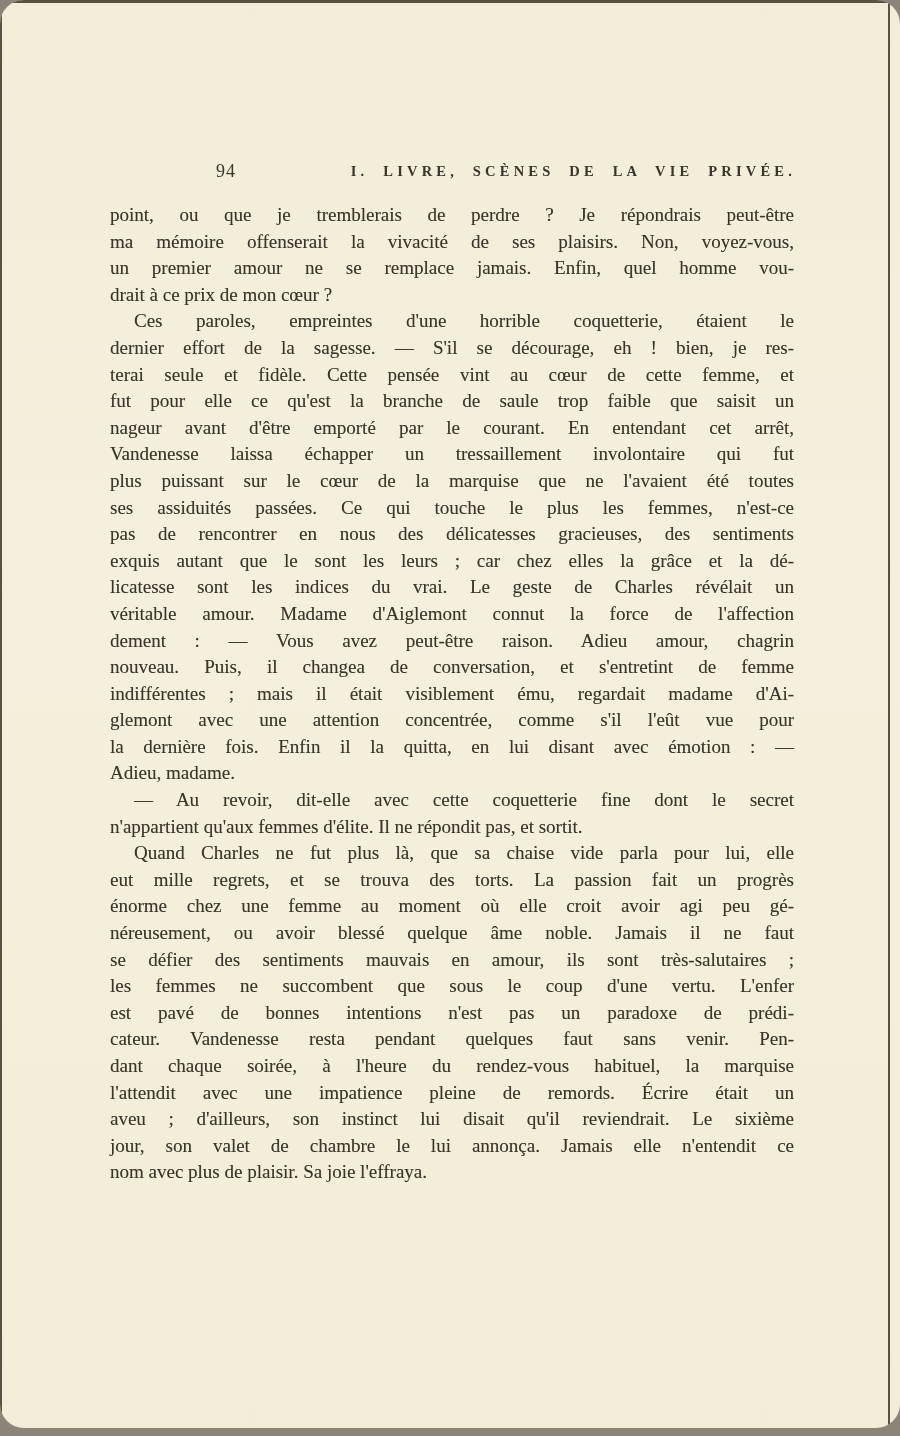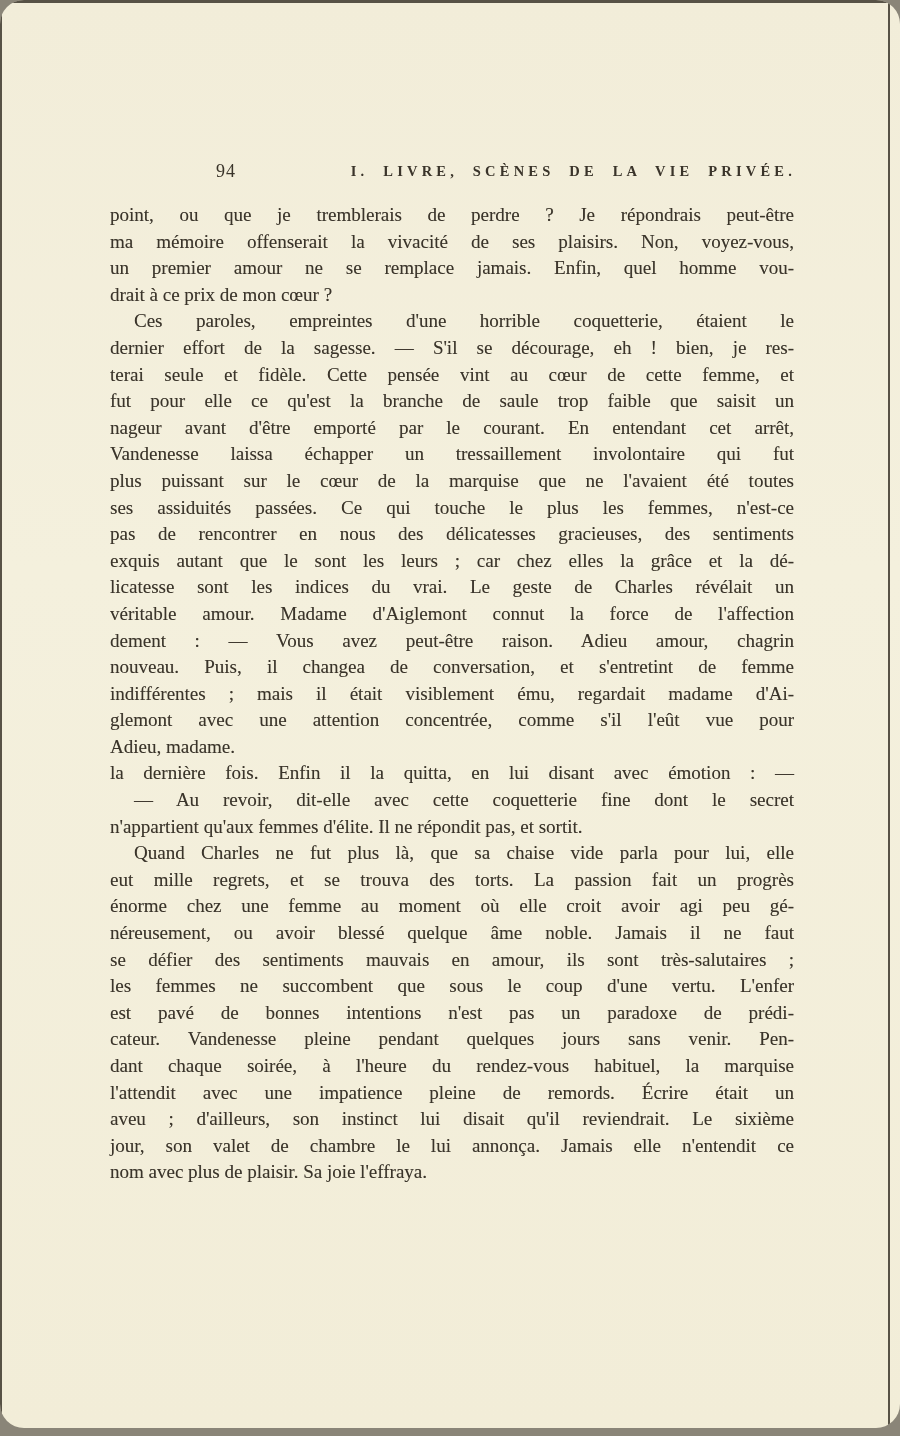--- a/index.html
+++ b/index.html
@@ -95,36 +95,36 @@
         <div class="line just"><span>plus puissant sur le cœur de la marquise que ne l'avaient été toutes</span></div>
         <div class="line just"><span>ses assiduités passées. Ce qui touche le plus les femmes, n'est-ce</span></div>
         <div class="line just"><span>pas de rencontrer en nous des délicatesses gracieuses, des sentiments</span></div>
         <div class="line just"><span>exquis autant que le sont les leurs ; car chez elles la grâce et la dé-</span></div>
         <div class="line just"><span>licatesse sont les indices du </span><span class="it">vrai</span><span>. Le geste de Charles révélait un</span></div>
         <div class="line just"><span>véritable amour. Madame d'Aiglemont connut la force de l'affection</span></div>
         <div class="line just"><span>dement : — Vous avez peut-être raison. Adieu amour, chagrin</span></div>
         <div class="line just"><span>nouveau. Puis, il changea de conversation, et s'entretint de femme</span></div>
         <div class="line just"><span>indifférentes ; mais il était visiblement ému, regardait madame d'Ai-</span></div>
         <div class="line just"><span>glemont avec une attention concentrée, comme s'il l'eût vue pour</span></div>
+        <div class="line just"><span>la dernière fois. Enfin il la quitta, en lui disant avec émotion : —</span></div>
         <div class="line"><span>Adieu, madame.</span></div>
-        <div class="line just"><span>la dernière fois. Enfin il la quitta, en lui disant avec émotion : —</span></div>
       </div>
       <div class="paragraph">
         <div class="line just indent"><span>— Au revoir, dit-elle avec cette coquetterie fine dont le secret</span></div>
         <div class="line"><span>n'appartient qu'aux femmes d'élite. Il ne répondit pas, et sortit.</span></div>
       </div>
       <div class="paragraph">
         <div class="line just indent"><span>Quand Charles ne fut plus là, que sa chaise vide parla pour lui, elle</span></div>
         <div class="line just"><span>eut mille regrets, et se trouva des torts. La passion fait un progrès</span></div>
         <div class="line just"><span>énorme chez une femme au moment où elle croit avoir agi peu gé-</span></div>
         <div class="line just"><span>néreusement, ou avoir blessé quelque âme noble. Jamais il ne faut</span></div>
         <div class="line just"><span>se défier des sentiments mauvais en amour, ils sont très-salutaires ;</span></div>
         <div class="line just"><span>les femmes ne succombent que sous le coup d'une vertu. </span><span class="it">L'enfer</span></div>
         <div class="line just"><span class="it">est pavé de bonnes intentions </span><span>n'est pas un paradoxe de prédi-</span></div>
-        <div class="line just"><span>cateur. Vandenesse pleine pendant quelques jours sans venir. Pen-</span></div>
+        <div class="line just"><span>cateur. Vandenesse resta pendant quelques faut sans venir. Pen-</span></div>
         <div class="line just"><span>dant chaque soirée, à l'heure du rendez-vous habituel, la marquise</span></div>
         <div class="line just"><span>l'attendit avec une impatience pleine de remords. Écrire était un</span></div>
         <div class="line just"><span>aveu ; d'ailleurs, son instinct lui disait qu'il reviendrait. Le sixième</span></div>
         <div class="line just"><span>jour, son valet de chambre le lui annonça. Jamais elle n'entendit ce</span></div>
         <div class="line"><span>nom avec plus de plaisir. Sa joie l'effraya.</span></div>
       </div>
     </div>
 </div>
 
 </body></html>

